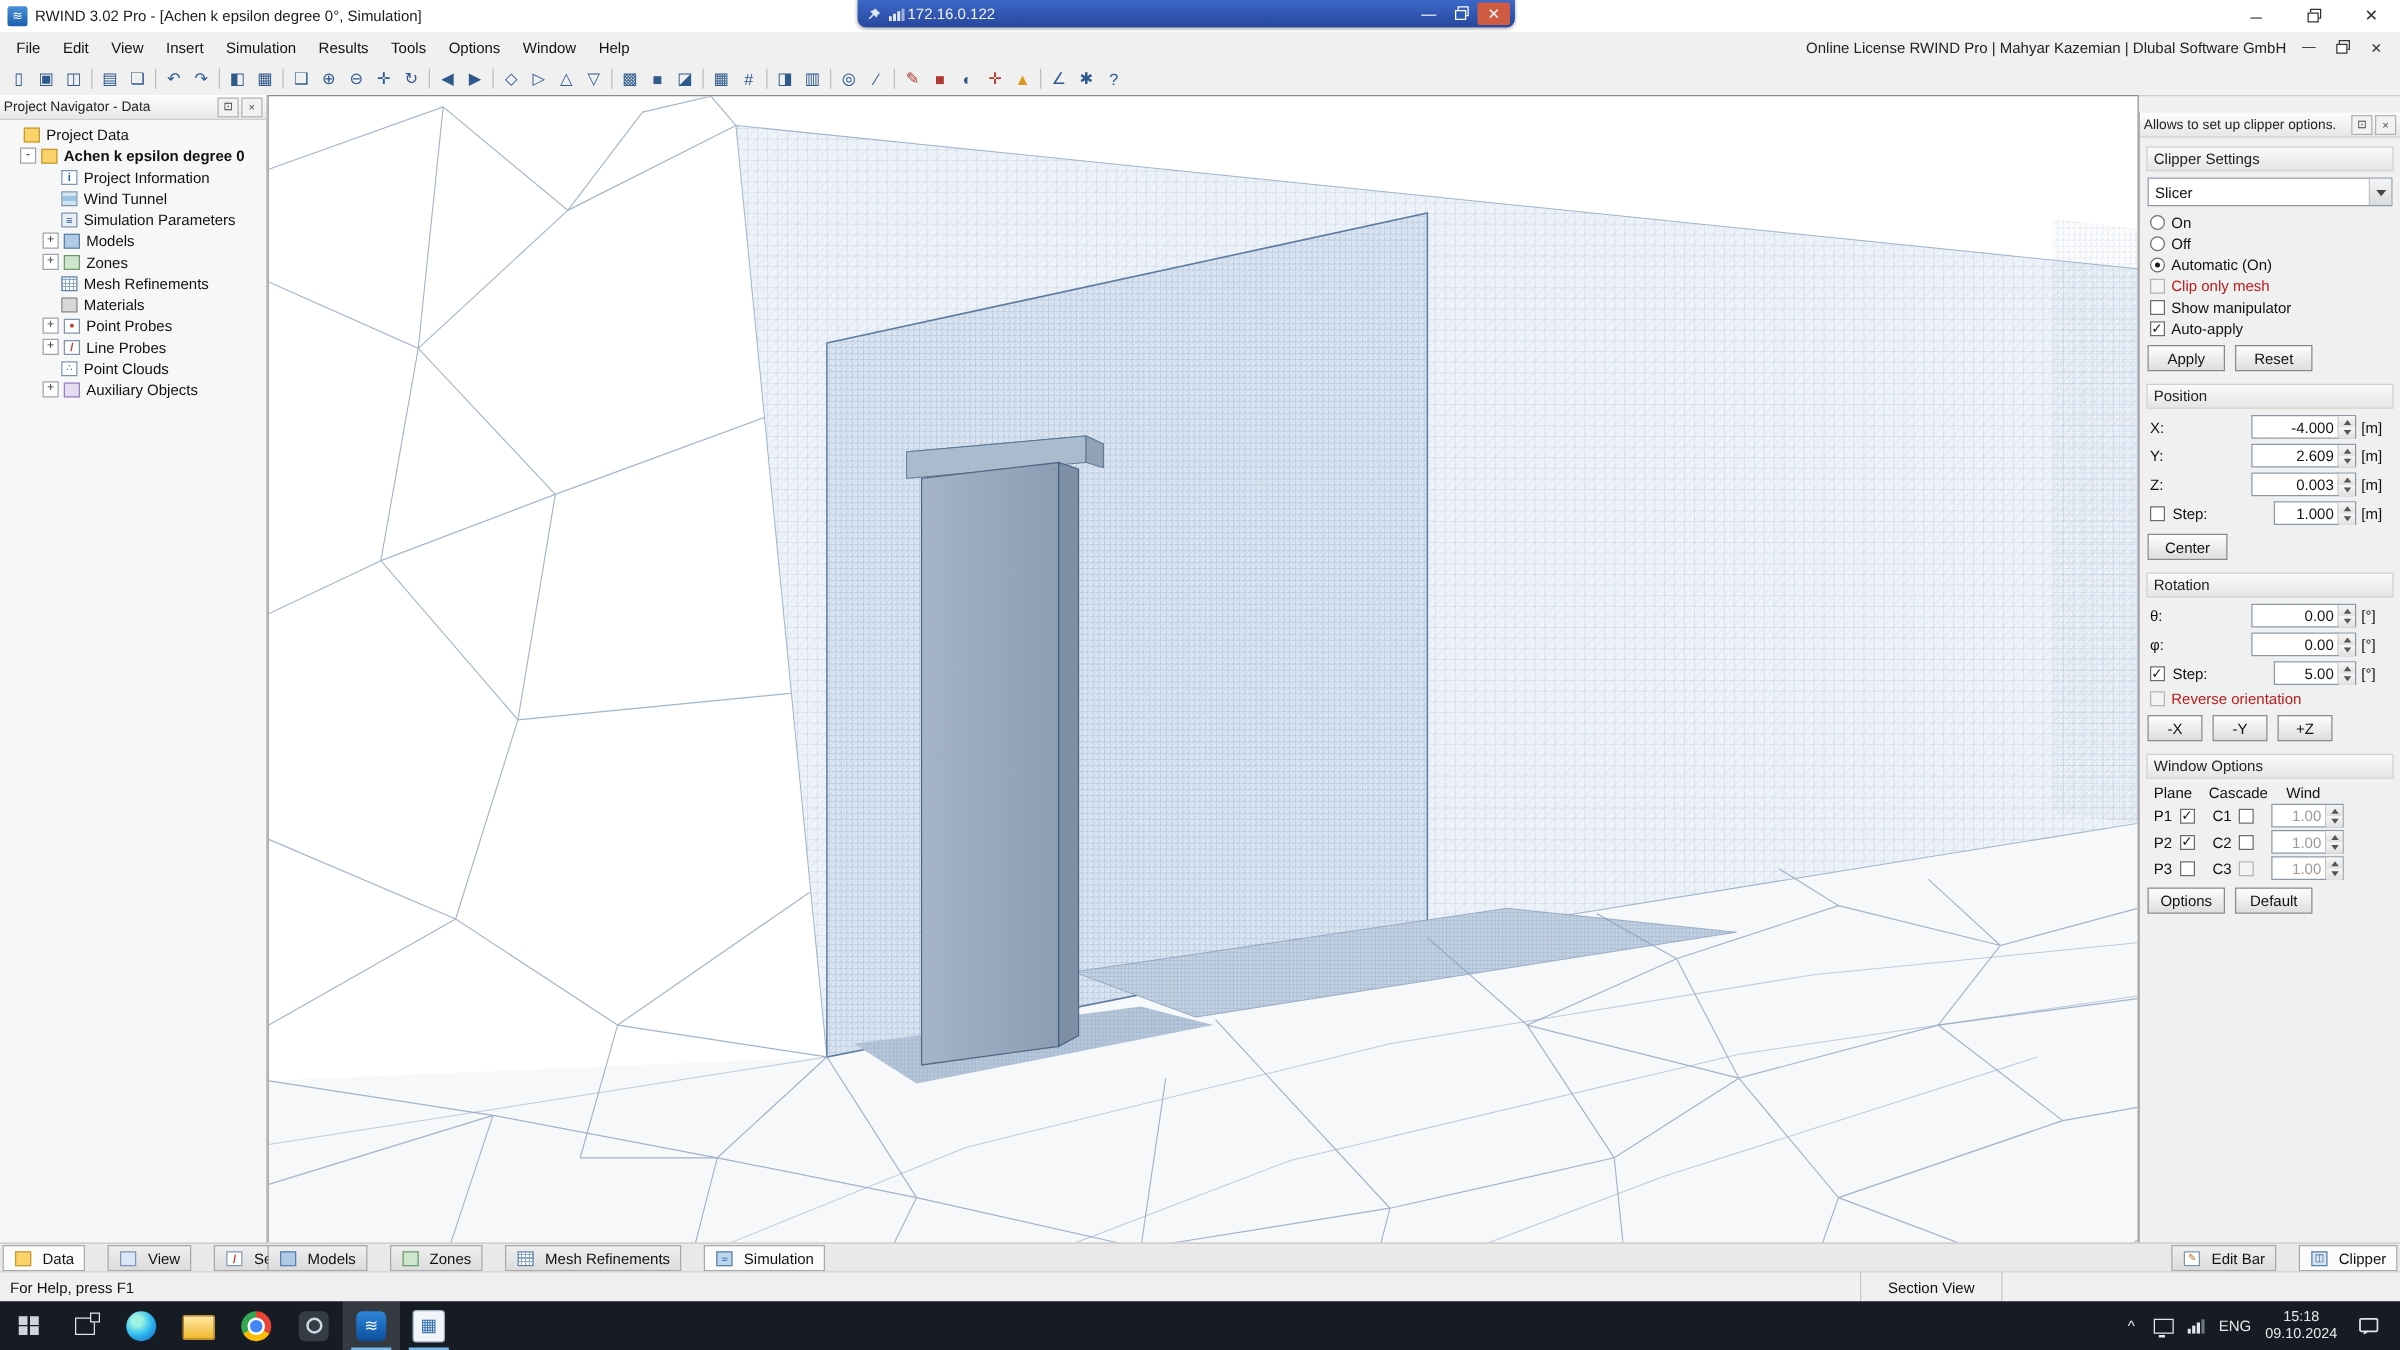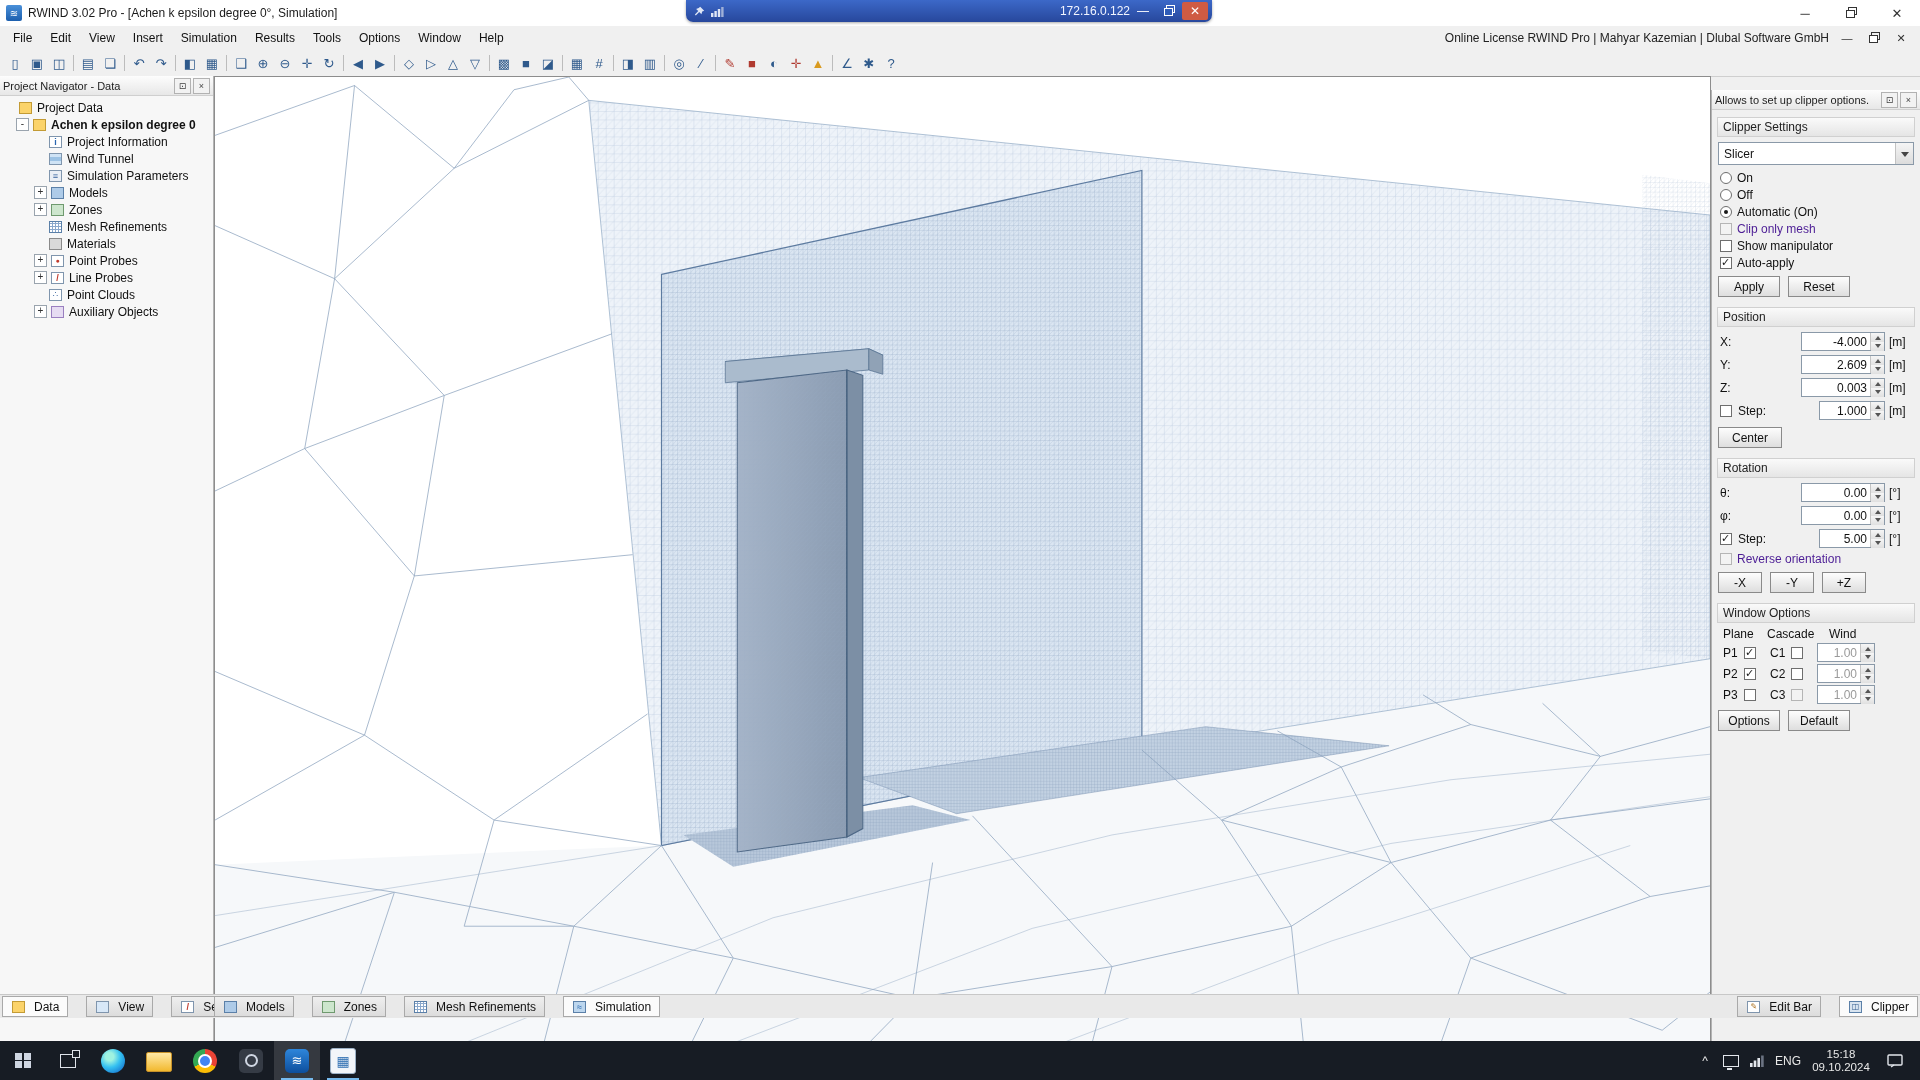--- a/index.html
+++ b/index.html
@@ -17,21 +17,21 @@
   .restore-ico{position:relative;width:10px;height:9px;color:#333;}
   .restore-ico::before{content:"";position:absolute;left:2px;top:-2px;width:7px;height:6px;border:1px solid currentColor;}
   .restore-ico::after{content:"";position:absolute;left:0;top:1px;width:7px;height:6px;border:1px solid currentColor;background:#fff;}
   .restore-ico.on-blue::after{background:#2f5cb8;}
 
   
   #remotebar{position:absolute;top:0;left:686px;width:518px;height:22px;border-radius:0 0 7px 7px;
     background:linear-gradient(#3c68c8,#27479c);display:flex;align-items:center;color:#fff;padding:0 4px;
     box-shadow:0 1px 3px rgba(0,0,0,.35);}
   .rb-ico{width:18px;display:flex;align-items:center;justify-content:center;flex:none;}
-  #rb-address{flex:1;text-align:right;font-size:12px;color:#f2f5ff;}
+  #rb-address{flex:1;text-align:left;font-size:12px;color:#f2f5ff;}
   .rb-btn{width:26px;height:18px;display:flex;align-items:center;justify-content:center;color:#fff;font-size:12px;flex:none;}
   .rb-close{background:#cf5b43;border-radius:2px;}
 
   
   #menubar{position:absolute;top:26px;left:0;right:0;height:24px;background:#f0f0f0;border-bottom:1px solid #ddd;
     display:flex;align-items:center;padding:0 4px;}
   .mitem{padding:3px 9px;cursor:default;}
   #menu-right{margin-left:auto;display:flex;align-items:center;gap:9px;padding-right:6px;color:#222;}
   .mdi-btn{width:18px;height:16px;display:flex;align-items:center;justify-content:center;color:#333;font-size:11px;}
 
@@ -94,21 +94,21 @@
   .combo-val{flex:1;padding-left:5px;}
   .combo-arrow{width:17px;align-self:stretch;background:linear-gradient(#f5f5f5,#dcdcdc);border-left:1px solid #c2c2c2;
     display:flex;align-items:center;justify-content:center;}
   .combo-arrow::after{content:"";border:4px solid transparent;border-top:5px solid #444;margin-top:5px;}
   .opt-row{display:flex;align-items:center;height:17px;gap:5px;padding-left:3px;}
   .cb,.radio{width:12px;height:12px;border:1px solid #6e6e6e;background:#fff;position:relative;flex:none;box-sizing:border-box;}
   .radio{border-radius:50%;}
   .cb.checked::after{content:"✓";position:absolute;left:0;top:-2px;font-size:11px;color:#1a1a1a;}
   .radio.checked::after{content:"";position:absolute;left:3px;top:3px;width:4px;height:4px;border-radius:50%;background:#1a1a1a;}
   .cb.disabled,.radio.disabled{border-color:#b5b5b5;background:#f3f3f3;}
-  .disabledtext{color:#4c1d95;}
+  .disabledtext{color:#b91c1c;}
   .btn{height:21px;border:1px solid #8a8a8a;background:linear-gradient(#fdfdfd,#dedede);display:flex;align-items:center;
     justify-content:center;padding:0 10px;box-sizing:border-box;}
   .btn-row{display:flex;gap:8px;margin:5px 1px;}
   .num-row{display:flex;align-items:center;height:21px;gap:4px;padding-left:3px;margin:1px 0;}
   .num-label{width:32px;flex:none;}
   .spin{width:84px;height:19px;background:#fff;border:1px solid #8a99a8;display:flex;margin-left:auto;box-sizing:border-box;}
   .spin.small{width:58px;margin-left:0;}
   .spin-val{flex:1;text-align:right;padding:2px 3px 0 0;}
   .spin.disabled .spin-val{color:#9a9a9a;}
   .spin-btns{width:13px;border-left:1px solid #c4c4c4;display:flex;flex-direction:column;flex:none;}
@@ -744,20 +744,27 @@
           <span>Edit Bar</span>
         </div>
 
         <div class="btab active">
           <span data-icon="clipperic"></span>
           <span>Clipper</span>
         </div>
       </div>
   </div>
 
+  <div id="statusbar">
+    <span class="sb-help">For Help, press F1</span>
+    <div class="sb-seg" id="sb-view">
+        <span>Section View</span>
+      </div>
+    <div class="sb-seg" id="sb-empty"></div>
+  </div>
 
   <div id="taskbar">
     <div class="tb-start">
       <div class="win-logo">
           <div></div>
           <div></div>
           <div></div>
           <div></div>
         </div>
     </div>

